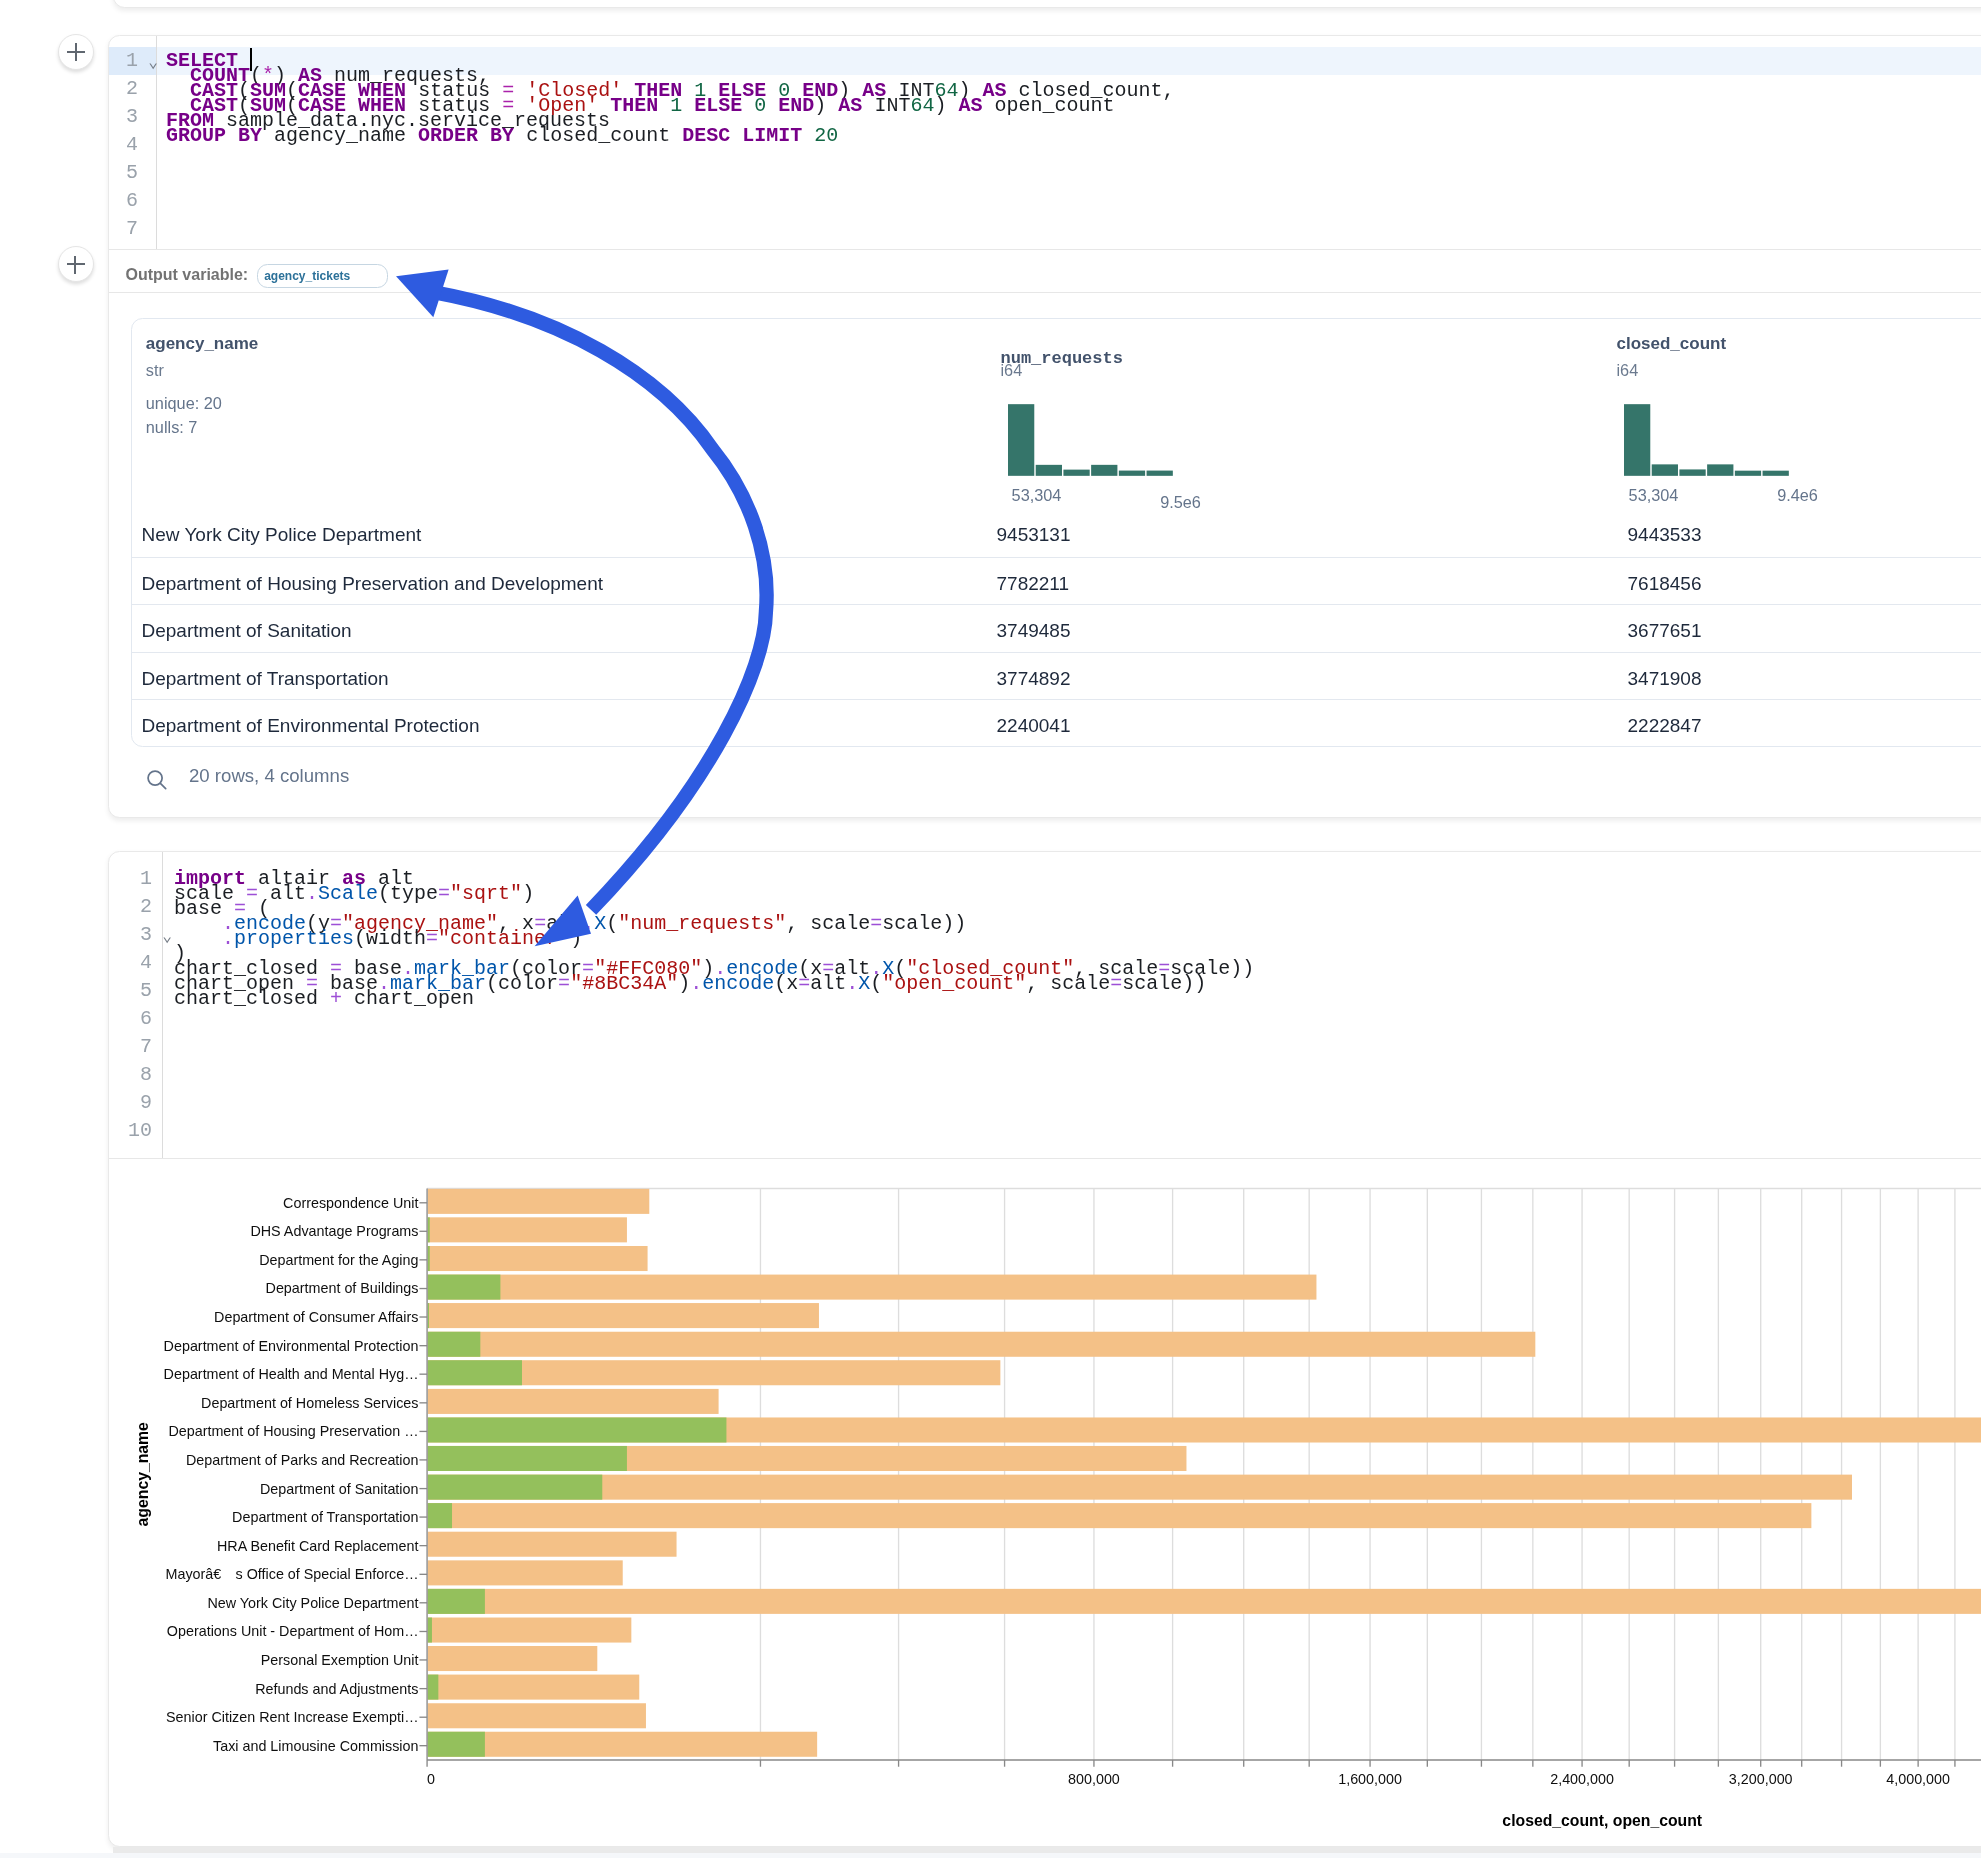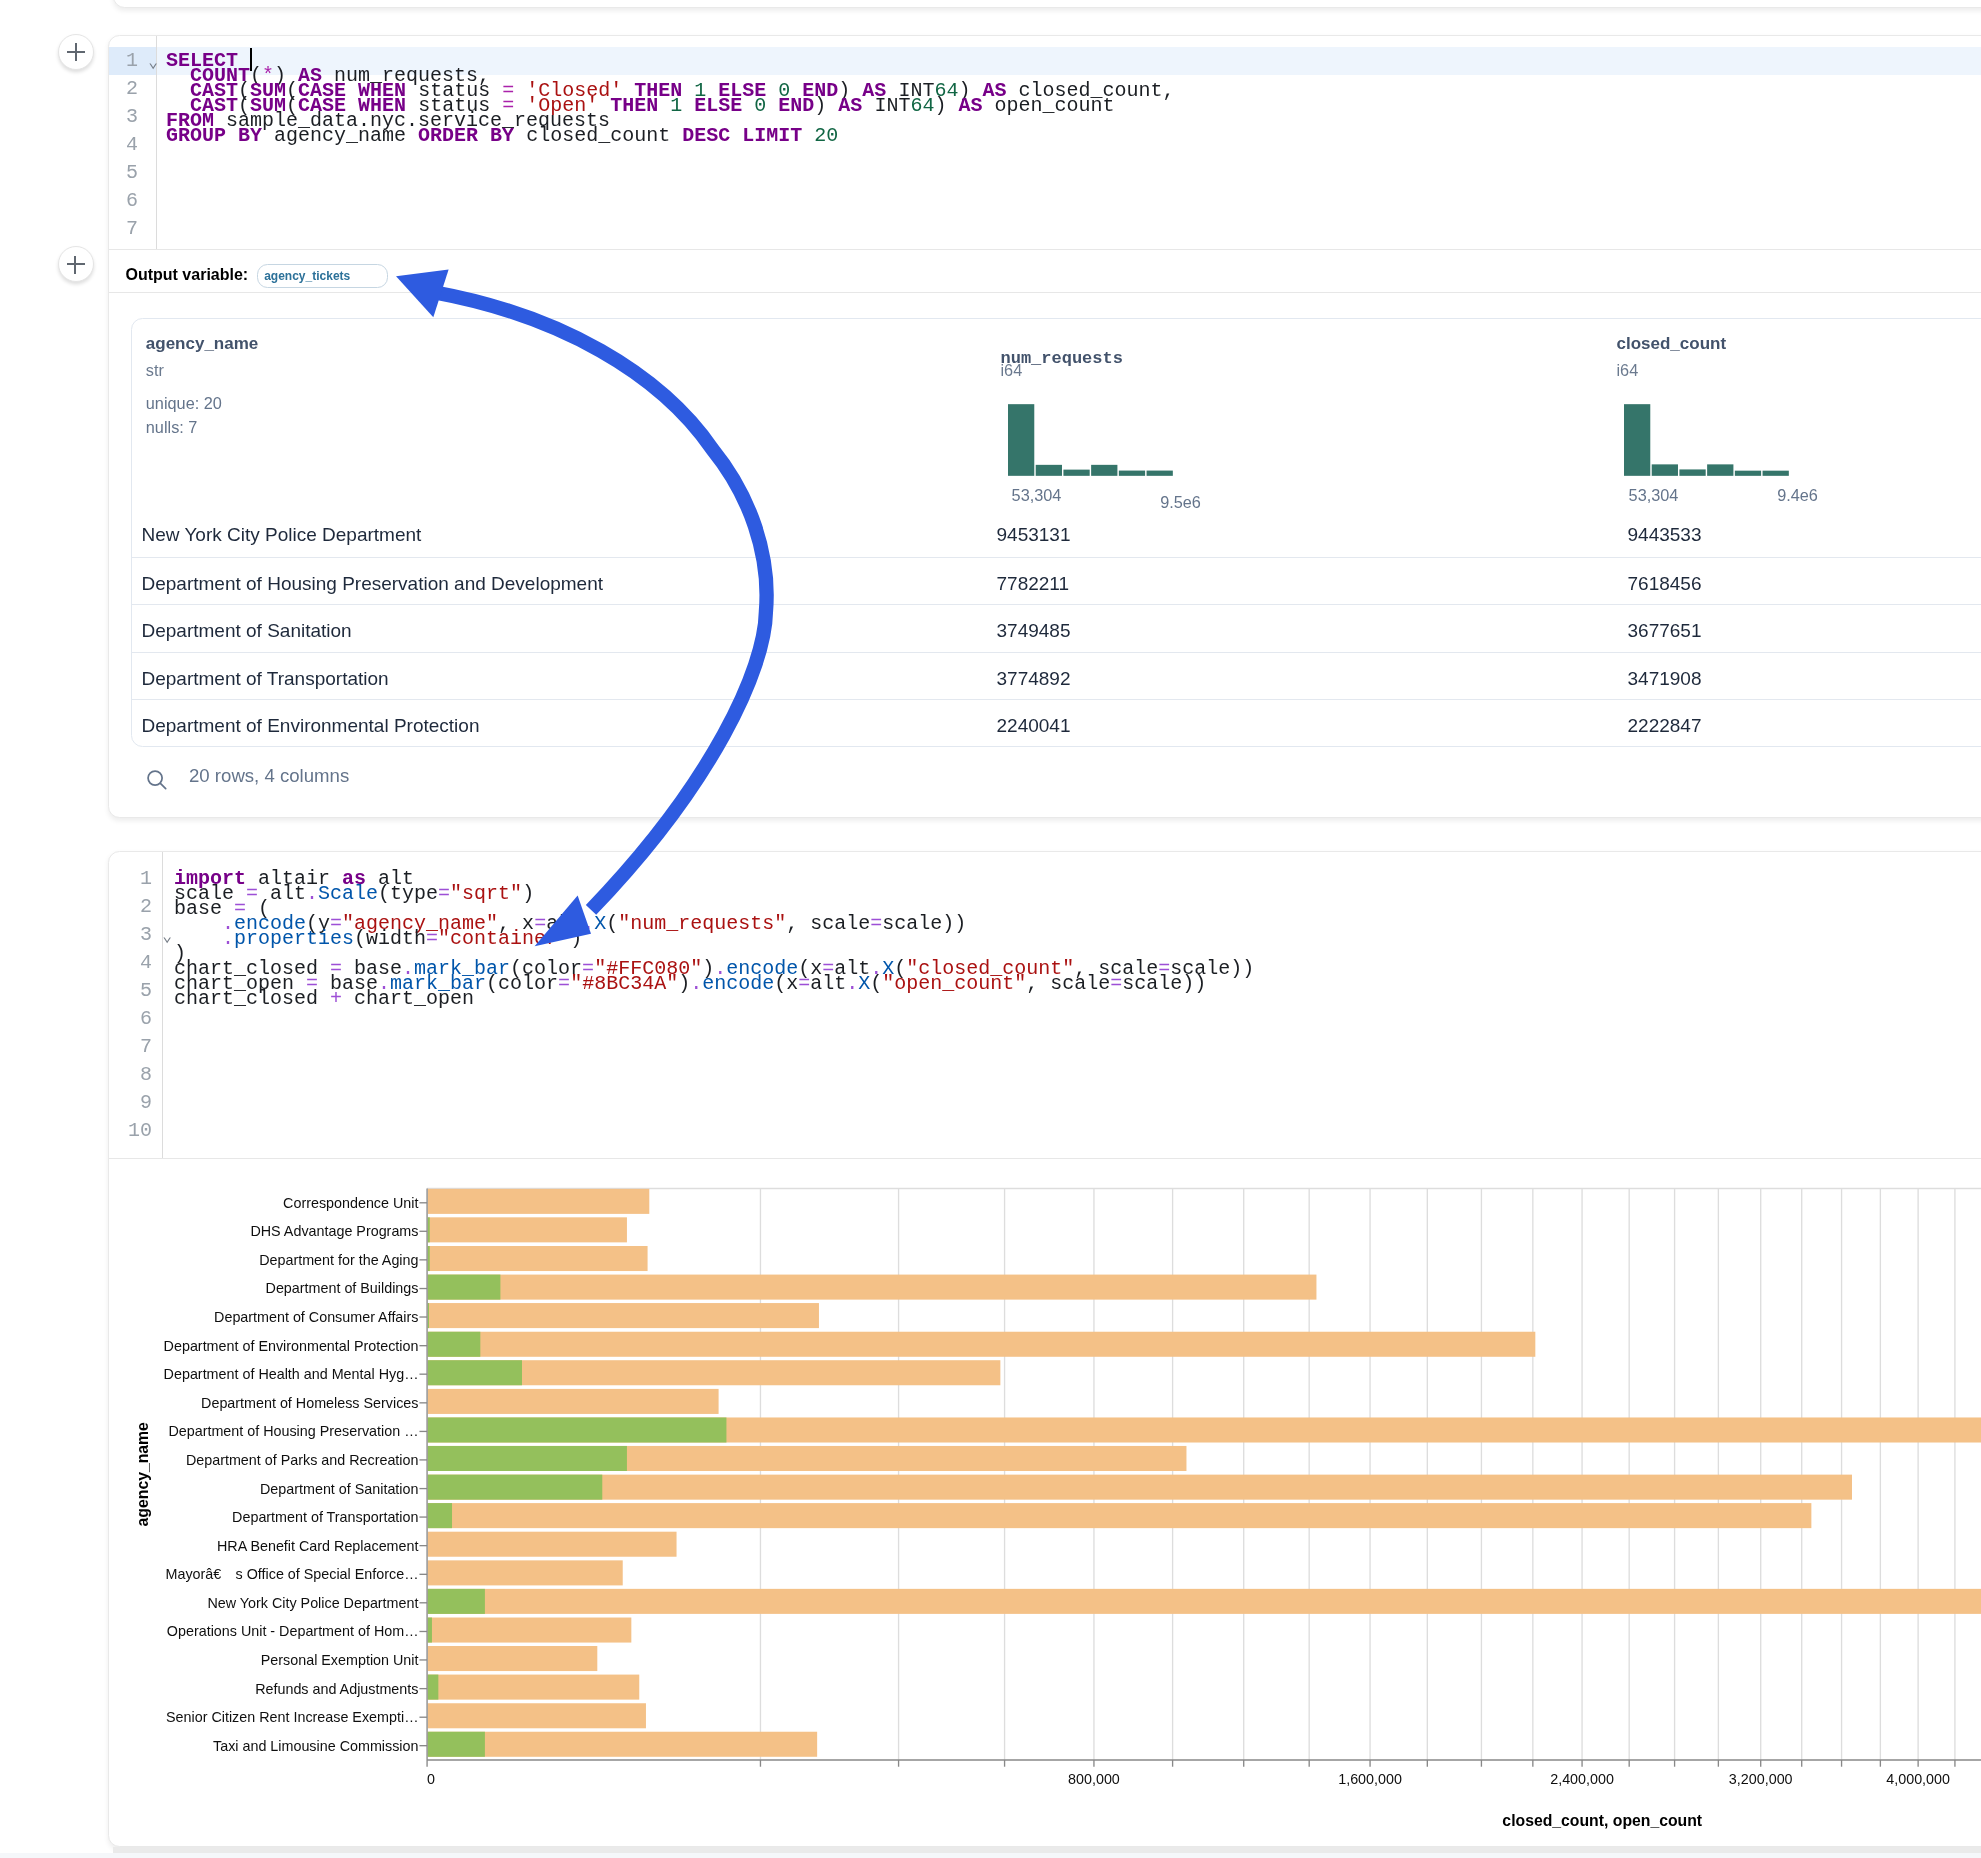--- a/index.html
+++ b/index.html
@@ -50,21 +50,21 @@
     </div>
   <div class="codewrap" style="left:57px;top:11px;">
       <div class="cl active"><span class="k">SELECT</span> <span class="cursor"></span></div>
       <div class="cl">  <span class="k">COUNT</span>(<span class="o">*</span>) <span class="k">AS</span> num_requests,</div>
       <div class="cl">  <span class="k">CAST</span>(<span class="k">SUM</span>(<span class="k">CASE</span> <span class="k">WHEN</span> status <span class="o">=</span> <span class="s">'Closed'</span> <span class="k">THEN</span> <span class="n">1</span> <span class="k">ELSE</span> <span class="n">0</span> <span class="k">END</span>) <span class="k">AS</span> INT<span class="n">64</span>) <span class="k">AS</span> closed_count,</div>
       <div class="cl">  <span class="k">CAST</span>(<span class="k">SUM</span>(<span class="k">CASE</span> <span class="k">WHEN</span> status <span class="o">=</span> <span class="s">'Open'</span> <span class="k">THEN</span> <span class="n">1</span> <span class="k">ELSE</span> <span class="n">0</span> <span class="k">END</span>) <span class="k">AS</span> INT<span class="n">64</span>) <span class="k">AS</span> open_count</div>
       <div class="cl"><span class="k">FROM</span> sample_data.nyc.service_requests</div>
       <div class="cl"><span class="k">GROUP</span> <span class="k">BY</span> agency_name <span class="k">ORDER</span> <span class="k">BY</span> closed_count <span class="k">DESC</span> <span class="k">LIMIT</span> <span class="n">20</span></div>
     </div>
   <div class="hsep" style="top:213px;"></div>
-  <div class="abs" style="left:16.5px;top:224px;font-size:16px;font-weight:bold;color:#000000;line-height:29px;">Output variable:</div>
+  <div class="abs" style="left:16.5px;top:224px;font-size:16px;font-weight:bold;color:#737373;line-height:29px;">Output variable:</div>
   <div class="abs" style="left:148px;top:228px;width:131px;height:24px;border:1.4px solid #c6d6e2;border-radius:10.5px;color:#2c7199;font-weight:bold;font-size:12px;line-height:22px;padding-left:6.2px;overflow:hidden;white-space:nowrap;">agency_tickets</div>
   <div class="hsep" style="top:256px;"></div>
 
   <div class="abs" style="left:21.5px;top:282px;width:1902px;height:429px;border:1.4px solid #e2e8f0;border-radius:11.5px;overflow:hidden;">
      <div class="th" style="left:14.3px;top:15.3px;">agency_name</div>
      <div class="tt" style="left:14.3px;top:42px;">str</div>
      <div class="tt" style="left:14.3px;top:75px;color:#64748b;">unique: 20</div>
      <div class="tt" style="left:14.3px;top:99px;color:#64748b;">nulls: 7</div>
      <div class="th" style="left:869px;top:30px;font-family:Liberation Mono, monospace;">num_requests</div>
      <div class="tt" style="left:869px;top:42px;">i64</div>

